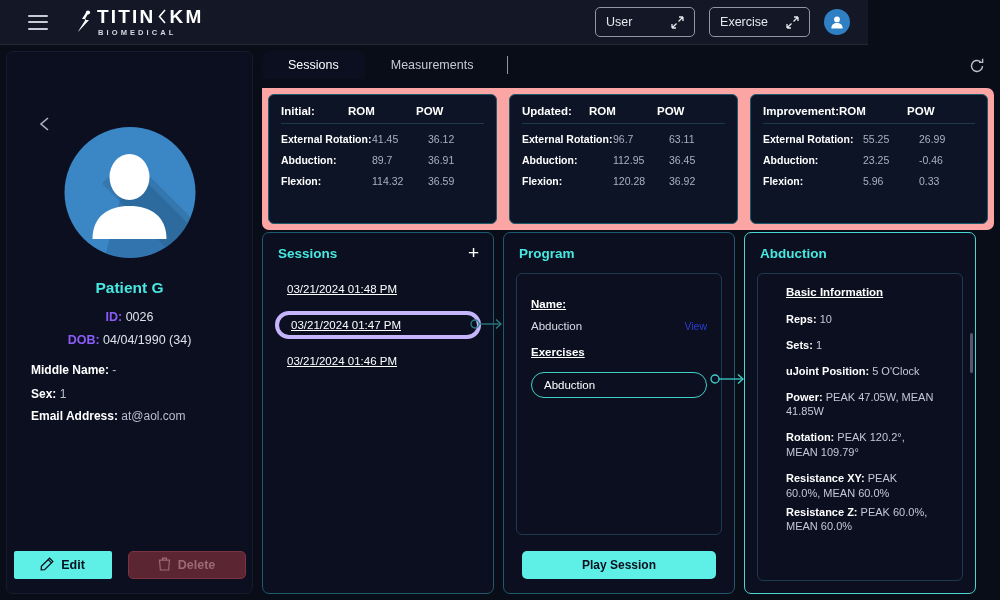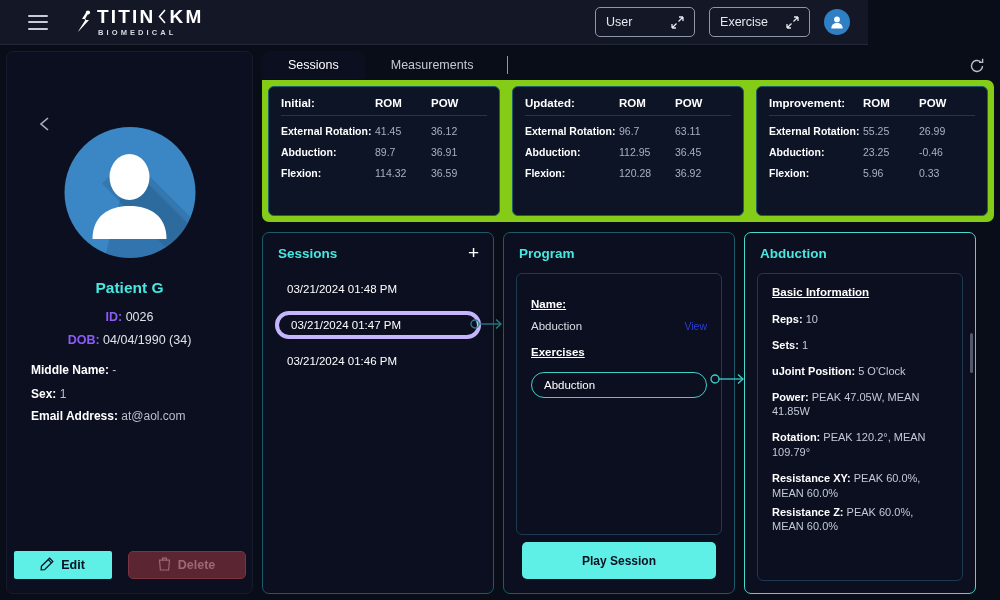--- a/index.html
+++ b/index.html
@@ -117,34 +117,34 @@
   }
   .tab.active { background: #0b0f20; color: #ffffff; }
   .tab-divider { width: 1px; height: 18px; background: #8f96a8; margin: 0 2px 5px 8px; }
   .refresh-btn {
     margin-left: auto; margin-bottom: 4px; margin-right: 8px;
     width: 18px; height: 18px; cursor: pointer; color: #b9bfcd;
   }
 
   
   .metrics {
-    position: absolute; left: 262px; top: 80px; width: 732px; height: 142px;
-    background: #84cc16; border-radius: 0 7px 7px 7px;
+    position: absolute; left: 262px; top: 88px; width: 732px; height: 142px;
+    background: #fca5a5; border-radius: 0 7px 7px 7px;
     display: flex; gap: 12px; padding: 6px;
   }
   .mcard {
     flex: 1; border: 1px solid #1d5a6b; border-radius: 6px;
     background: #0d1426; padding: 10px 12px 8px 12px;
   }
   .mhead {
     display: flex; font-size: 11.5px; font-weight: bold; color: #ffffff;
     padding-bottom: 6px; border-bottom: 1px solid #1b3b4b;
   }
   .mhead .lbl { flex: 1; }
-  .mhead .col { width: 56px; text-align: left; }
+  .mhead .col { width: 68px; text-align: left; }
   .mrow {
     display: flex; font-size: 10.5px; color: #b6bcca; margin-top: 9px; align-items: baseline;
   }
   .mrow .lbl { flex: 1; font-weight: bold; color: #ffffff; font-size: 10.5px; }
   .mrow .col { width: 56px; text-align: left; color: #a9b0c0; }
 
   
   .panel {
     position: absolute; top: 232px; height: 362px;
     background: #0b0f20; border-radius: 7px;
@@ -157,47 +157,47 @@
     padding: 13px 0 0 15px;
   }
   .plus-btn {
     position: absolute; right: 14px; top: 12px; font-size: 19px;
     color: #ffffff; cursor: pointer; line-height: 16px;
   }
   .session-list { margin-top: 14px; }
   .session-item {
     height: 28px; margin: 0 12px; display: flex; align-items: center;
     padding-left: 12px; font-size: 11.5px; color: #ffffff; cursor: pointer;
-    border-radius: 14px; margin-bottom: 8px;
+    border-radius: 14px; margin-bottom: 8px; text-decoration: underline;
   }
   .session-item.selected { border: 4px solid #c4b5fd; }
 
   .inner-box {
     position: absolute; left: 12px; right: 12px; top: 40px; bottom: 58px;
     border: 1px solid #1d3a52; border-radius: 6px; padding: 24px 14px;
   }
   .inner-box-detail {
     position: absolute; left: 12px; right: 12px; top: 40px; bottom: 12px;
-    border: 1px solid #1d3a52; border-radius: 6px; padding: 12px 14px;
+    border: 1px solid #1d3a52; border-radius: 6px; padding: 12px 28px;
     overflow: hidden;
   }
   .fld-label {
     font-size: 11.5px; font-weight: bold; color: #ffffff;
     text-decoration: underline; margin-bottom: 10px;
   }
   .fld-value-row { display: flex; align-items: baseline; justify-content: space-between; }
   .fld-value { font-size: 11.5px; color: #d8dce6; }
   .view-link { font-size: 10.5px; color: #2b3ed6; cursor: pointer; }
   .exercise-pill {
     margin-top: 14px; height: 26px; border: 1px solid #3fd0c8; border-radius: 13px;
     display: flex; align-items: center; padding-left: 12px;
     font-size: 11.5px; color: #ffffff; cursor: pointer;
   }
   .play-btn {
-    position: absolute; left: 18px; right: 18px; bottom: 14px; height: 37px;
+    position: absolute; left: 18px; right: 18px; bottom: 14px; height: 28px;
     background: #5ef0e6; border: none; border-radius: 5px;
     color: #0a1020; font-size: 12px; font-weight: bold; cursor: pointer;
     font-family: "Liberation Sans", sans-serif;
   }
   .info-title {
     font-size: 11.5px; font-weight: bold; color: #ffffff;
     text-decoration: underline; margin-bottom: 14px;
   }
   .info-row { font-size: 11px; color: #c3c9d6; margin-bottom: 11px; line-height: 1.35; }
   .info-row b { color: #ffffff; }

